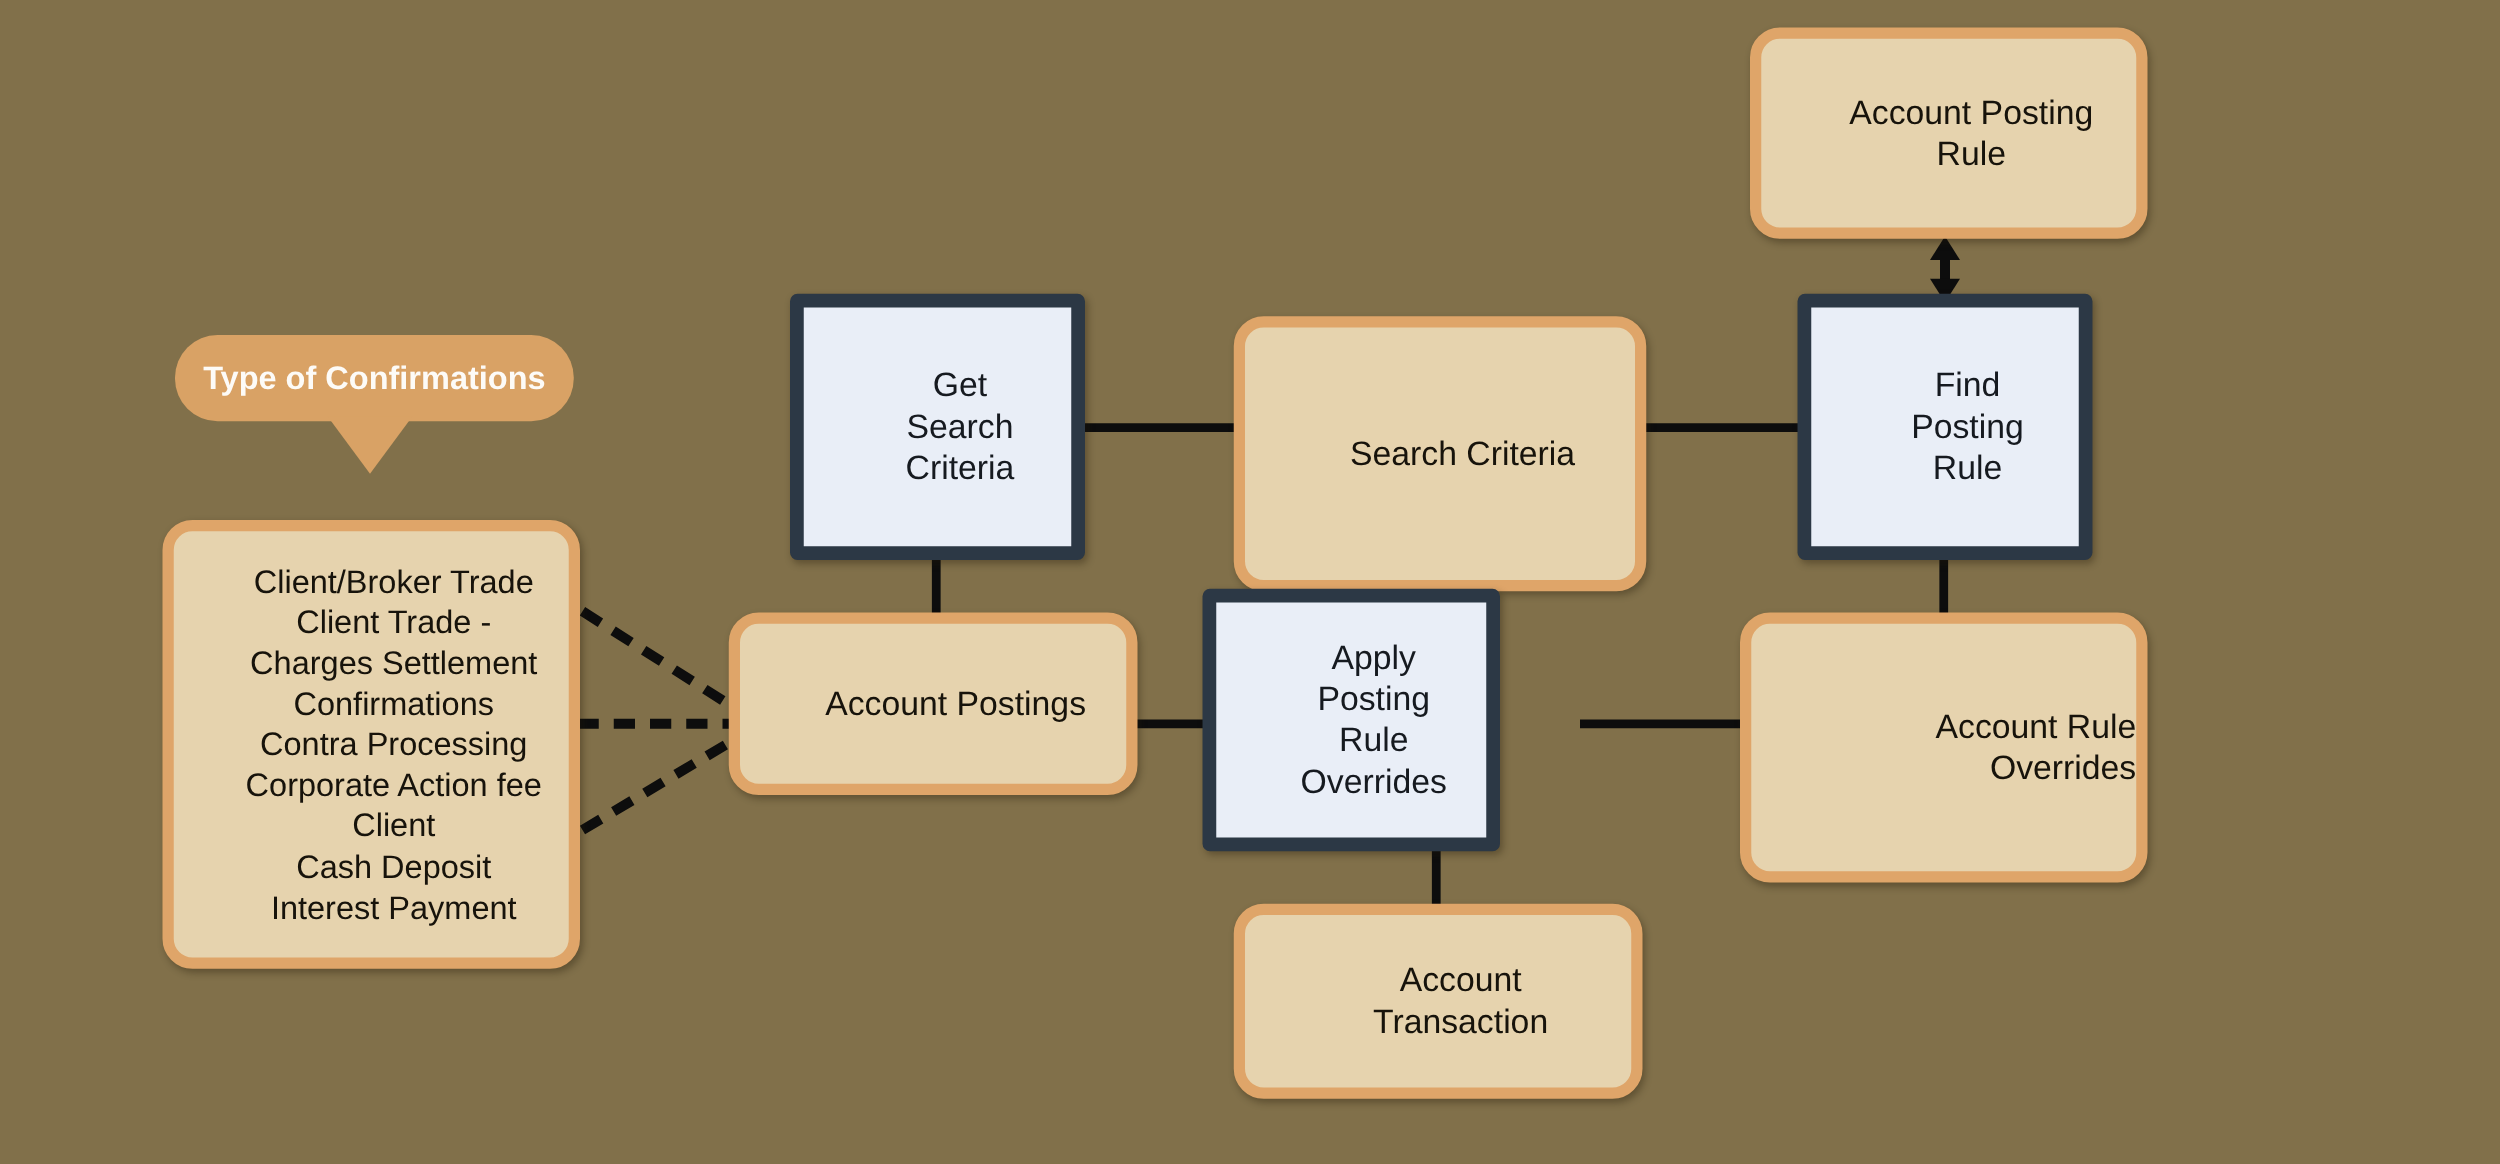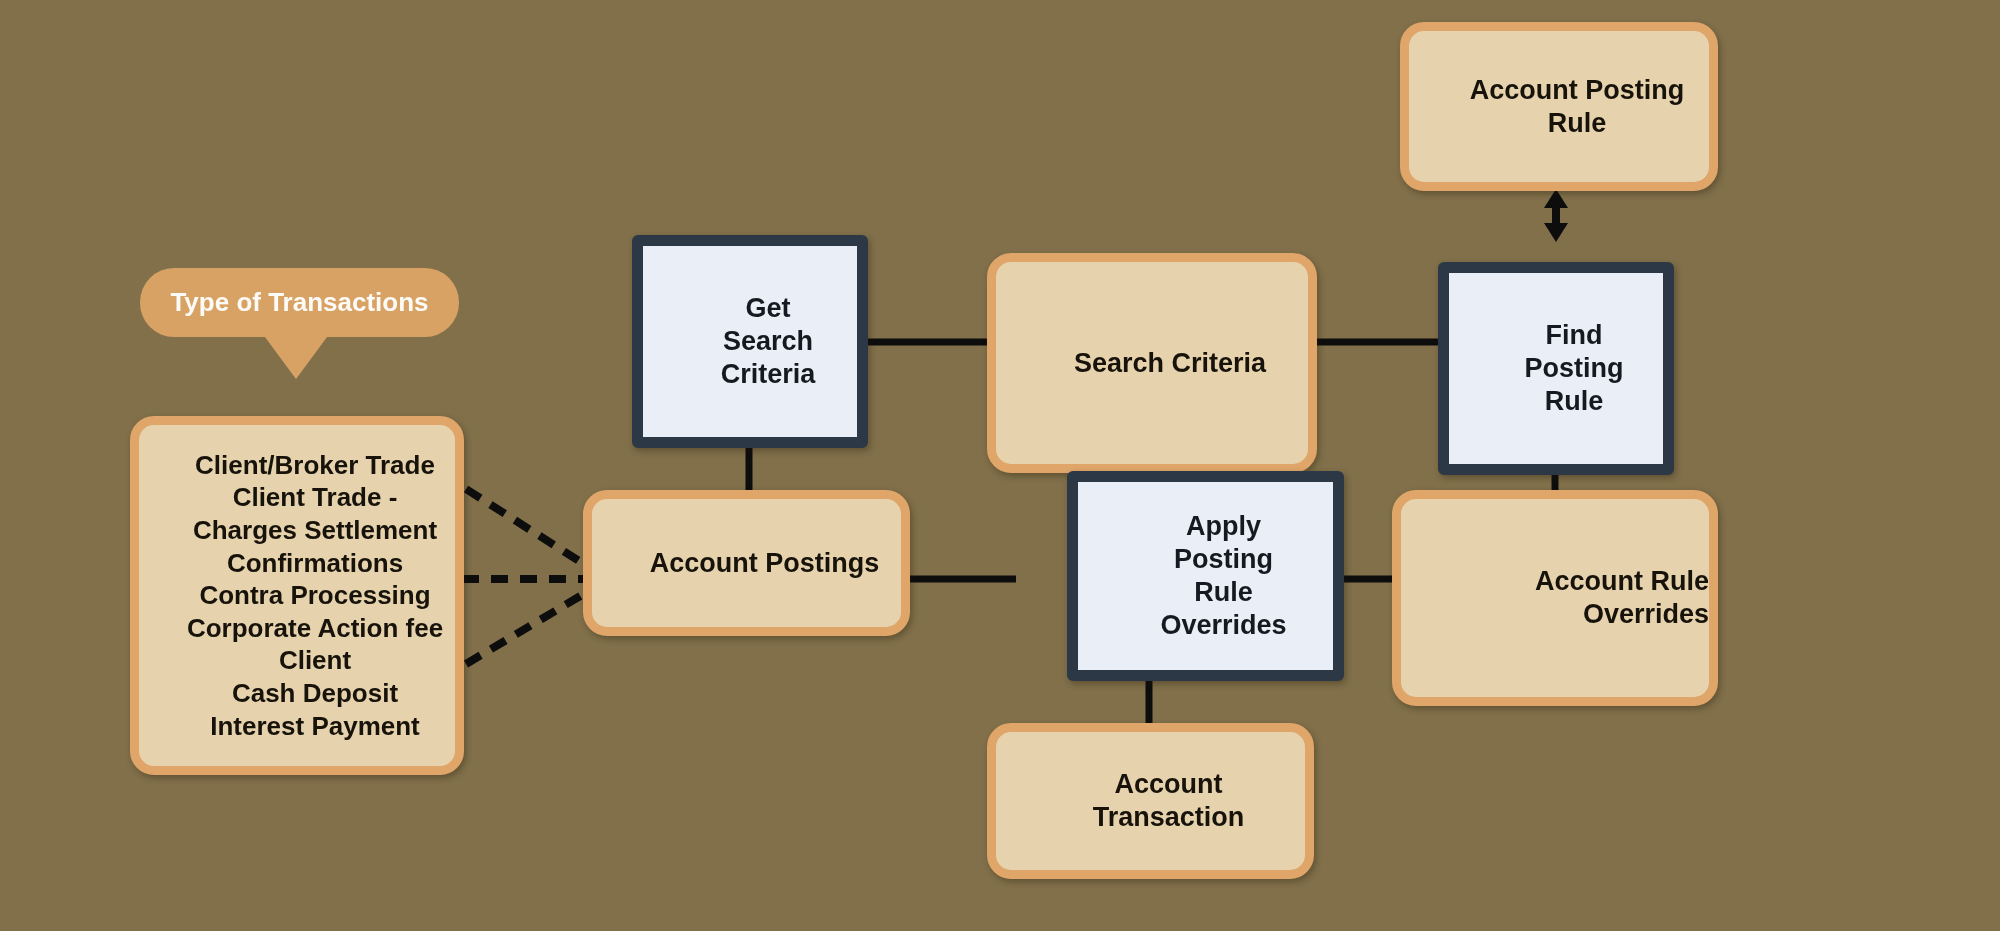--- a/index.html
+++ b/index.html
@@ -22,21 +22,21 @@
     z-index: 1;
   }
   .node {
     position: absolute;
     z-index: 2;
     box-sizing: border-box;
     display: flex;
     align-items: center;
     justify-content: center;
     text-align: center;
-    font-weight: 700;
+    font-weight: 400;
     white-space: pre-line;
     box-shadow: 2px 3px 6px rgba(35, 26, 8, 0.35);
     padding-left: 36px;
   }
   .node .lbl {
     display: block;
     width: 100%;
   }
   .tan {
     background: #e6d3ae;
@@ -112,21 +112,21 @@
     </g>
 
     <g stroke="#0d0d0d" stroke-width="8" stroke-dasharray="17 12" fill="none">
       <line x1="466" y1="489" x2="587" y2="566"></line>
       <line x1="462" y1="579" x2="587" y2="579"></line>
       <line x1="466" y1="664" x2="587" y2="592"></line>
     </g>
   </svg>
 
   <div class="bubble">
-    <span class="lbl">Type of Transactions</span>
+    <span class="lbl">Type of Confirmations</span>
   </div>
   <div class="bubble-tail"></div>
 
   <div class="node tan list-node" style="left:130px; top:396px; width:334px; height:359px;">
     <span class="lbl">Client/Broker Trade
 Client Trade -
 Charges Settlement
 Confirmations
 Contra Processing
 Corporate Action fee
@@ -143,31 +143,31 @@
   <div class="node blue" style="left:632px; top:235px; width:236px; height:213px;">
     <span class="lbl">Get
 Search
 Criteria</span>
   </div>
 
   <div class="node tan" style="left:987px; top:253px; width:330px; height:220px;">
     <span class="lbl">Search Criteria</span>
   </div>
 
-  <div class="node blue" style="left:1438px; top:235px; width:236px; height:213px;margin-top:27px;">
+  <div class="node blue" style="left:1438px; top:235px; width:236px; height:213px;">
     <span class="lbl">Find
 Posting
 Rule</span>
   </div>
 
   <div class="node tan" style="left:583px; top:490px; width:327px; height:146px;">
     <span class="lbl">Account Postings</span>
   </div>
 
-  <div class="node blue" style="left:1067px; top:471px; width:277px; height:210px;">
+  <div class="node blue" style="left:962px; top:471px; width:238px; height:210px;">
     <span class="lbl">Apply
 Posting
 Rule
 Overrides</span>
   </div>
 
   <div class="node tan" style="left:1392px; top:490px; width:326px; height:216px;text-align:right;">
     <span class="lbl">Account Rule
 Overrides</span>
   </div>

